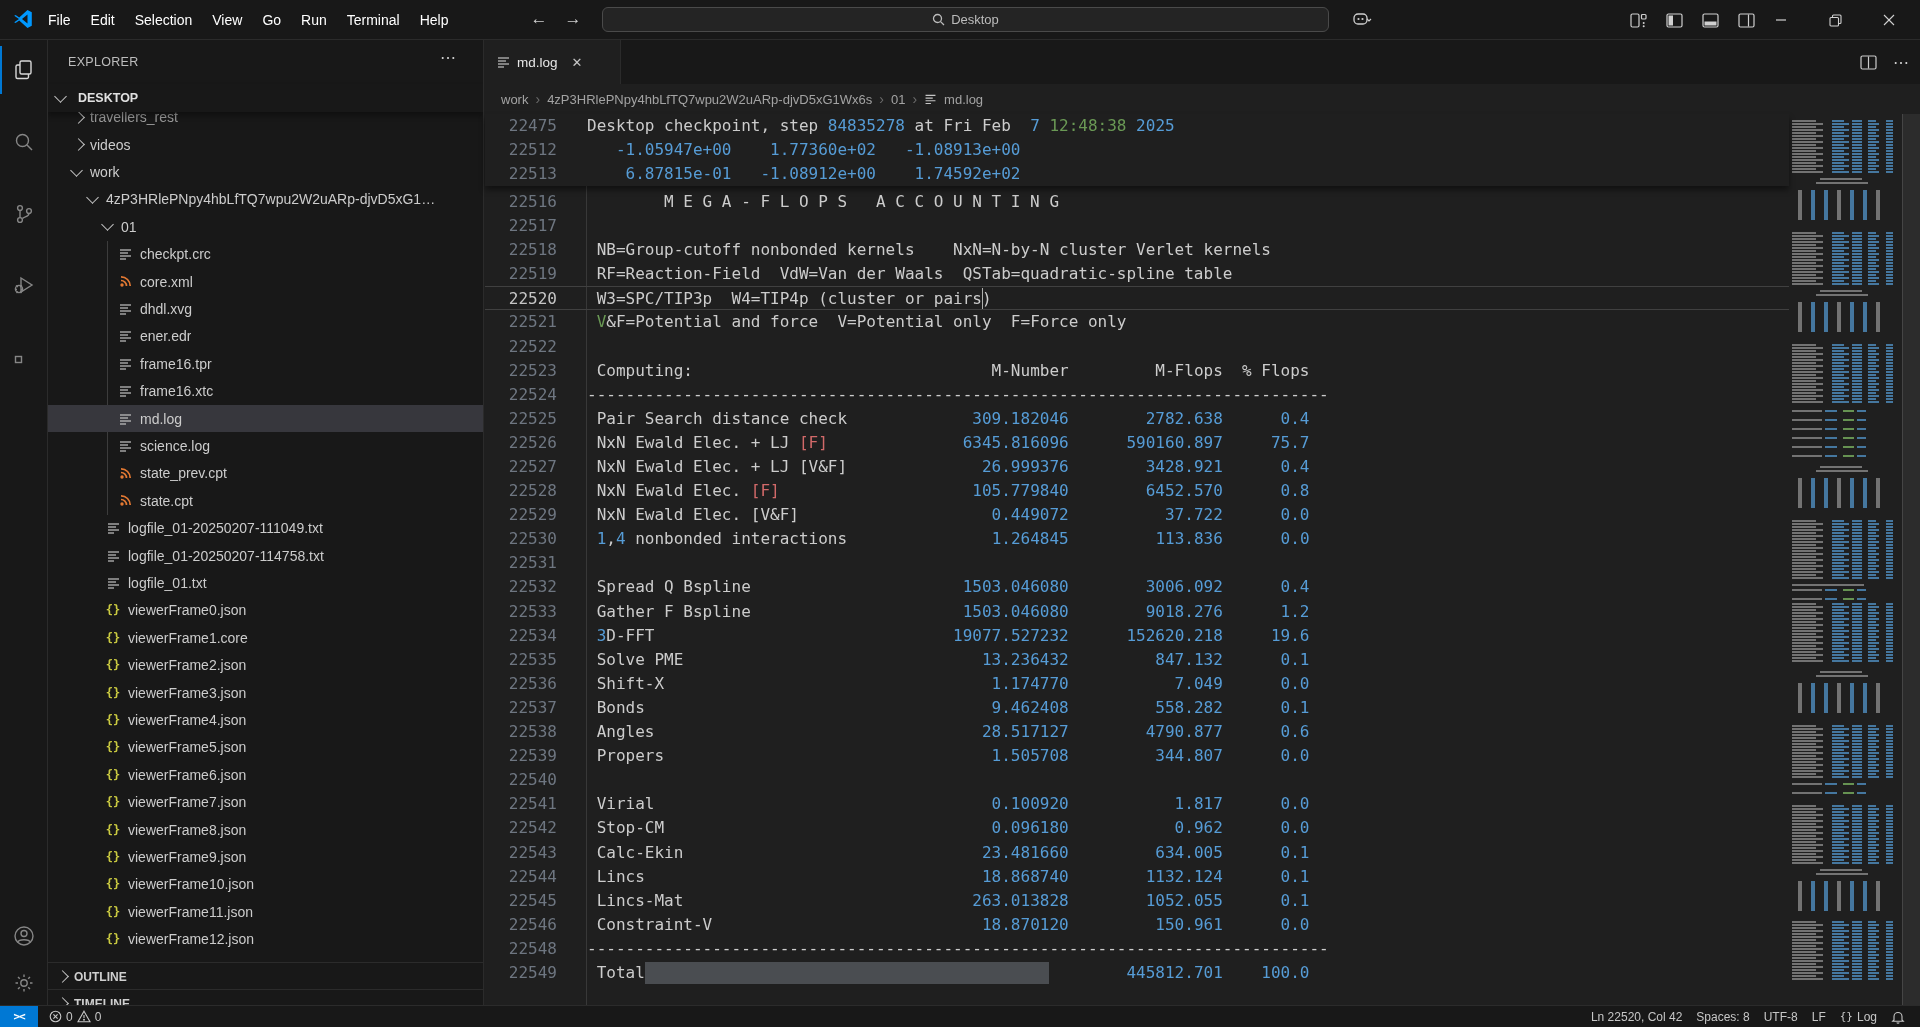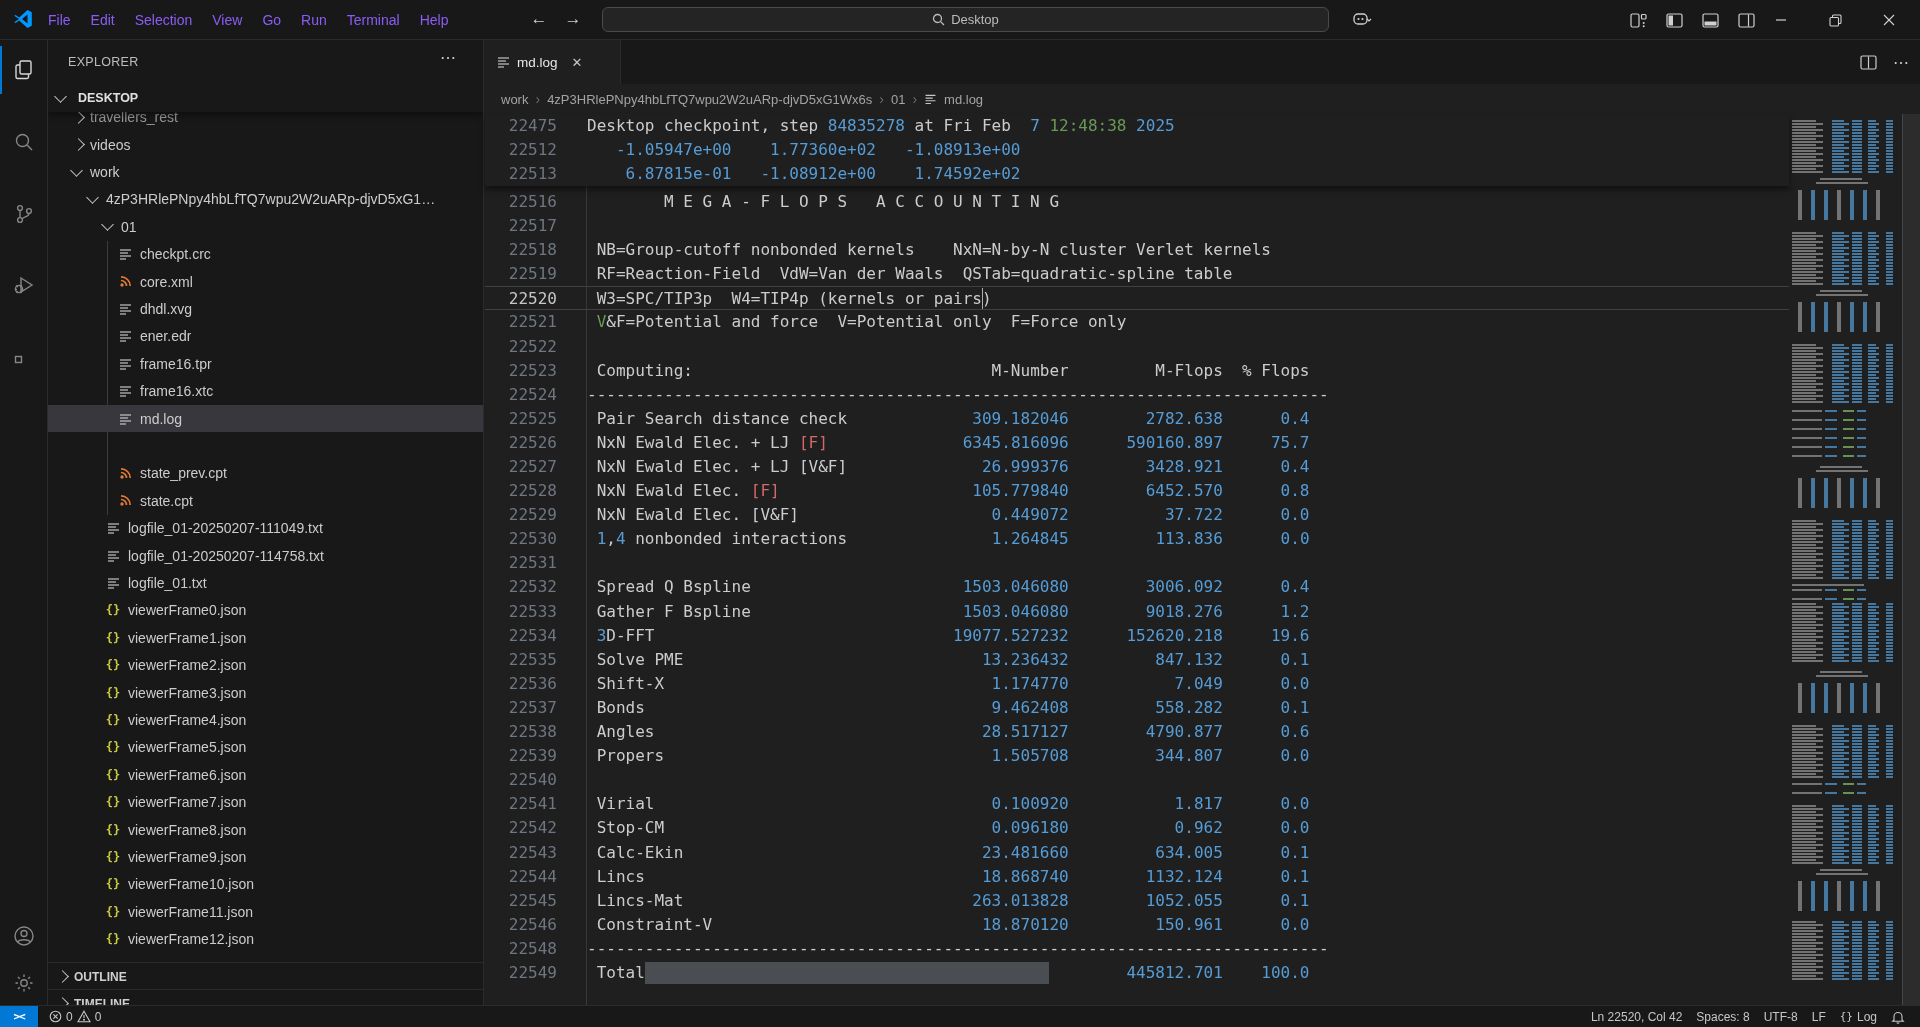--- a/index.html
+++ b/index.html
@@ -6,21 +6,21 @@
   body{width:1920px;height:1027px;position:relative;overflow:hidden;
        font-family:"Liberation Sans",sans-serif;color:#cccccc;
        -webkit-font-smoothing:antialiased;}
   svg{display:block;}
 
   
   #titlebar{position:absolute;left:0;top:0;width:1920px;height:40px;background:#181818;
             border-bottom:1px solid #2b2b2b;box-sizing:border-box;}
   #logo{position:absolute;left:13px;top:9px;}
   #menus{position:absolute;left:38px;top:0;height:40px;display:flex;align-items:center;}
-  .menu-item{padding:0 10px;font-size:14px;color:#8b5cf6;line-height:40px;cursor:default;}
+  .menu-item{padding:0 10px;font-size:14px;color:#ffffff;line-height:40px;cursor:default;}
   .navarrow{position:absolute;top:0;width:30px;height:40px;line-height:38px;text-align:center;
             font-size:17px;color:#cfcfcf;}
   #searchbox{position:absolute;left:602px;top:7px;width:727px;height:25px;background:#242424;
              border:1px solid #4a4a4a;border-radius:6px;display:flex;align-items:center;
              justify-content:center;gap:6px;color:#bcbcbc;font-size:13px;box-sizing:border-box;}
   .tb-icon{position:absolute;top:0;height:40px;display:flex;align-items:center;justify-content:center;}
   .winbtn{width:46px;}
   .winbtn svg{stroke:#d0d0d0;}
 
   
@@ -322,84 +322,95 @@
         <span class="ficon">
           <svg width="13" height="14" viewBox="0 0 13 14">
             <line x1="1" y1="3" x2="12" y2="3" stroke="#c5c5c5" stroke-width="1.2"></line>
             <line x1="1" y1="6" x2="9" y2="6" stroke="#c5c5c5" stroke-width="1.2"></line>
             <line x1="1" y1="9" x2="12" y2="9" stroke="#c5c5c5" stroke-width="1.2"></line>
             <line x1="1" y1="12" x2="7" y2="12" stroke="#c5c5c5" stroke-width="1.2"></line>
           </svg>
         </span>
         <span class="label">md.log</span>
       </div>
-      <div class="trow" style="top: 419.8px; padding-left: 69px;">
-        <span class="ficon">
-          <svg width="13" height="13" viewBox="0 0 13 13">
-            <circle cx="3" cy="10" r="1.7" fill="#e37933"></circle>
-            <path d="M2 5.5 A5.5 5.5 0 0 1 7.5 11" stroke="#e37933" stroke-width="1.7" fill="none"></path>
-            <path d="M2 1.8 A9.2 9.2 0 0 1 11.2 11" stroke="#e37933" stroke-width="1.7" fill="none"></path>
-          </svg>
-        </span>
-        <span class="label">state_prev.cpt</span>
-      </div>
-      <div class="trow" style="top: 447.2px; padding-left: 69px;">
-        <span class="ficon">
-          <svg width="13" height="13" viewBox="0 0 13 13">
-            <circle cx="3" cy="10" r="1.7" fill="#e37933"></circle>
-            <path d="M2 5.5 A5.5 5.5 0 0 1 7.5 11" stroke="#e37933" stroke-width="1.7" fill="none"></path>
-            <path d="M2 1.8 A9.2 9.2 0 0 1 11.2 11" stroke="#e37933" stroke-width="1.7" fill="none"></path>
-          </svg>
-        </span>
-        <span class="label">state.cpt</span>
-      </div>
-      <div class="trow" style="top: 474.6px; padding-left: 57px;">
+      <div class="trow" style="top: 392.4px; padding-left: 69px;">
         <span class="ficon">
           <svg width="13" height="14" viewBox="0 0 13 14">
             <line x1="1" y1="3" x2="12" y2="3" stroke="#c5c5c5" stroke-width="1.2"></line>
             <line x1="1" y1="6" x2="9" y2="6" stroke="#c5c5c5" stroke-width="1.2"></line>
             <line x1="1" y1="9" x2="12" y2="9" stroke="#c5c5c5" stroke-width="1.2"></line>
             <line x1="1" y1="12" x2="7" y2="12" stroke="#c5c5c5" stroke-width="1.2"></line>
           </svg>
         </span>
-        <span class="label">logfile_01-20250207-111049.txt</span>
-      </div>
-      <div class="trow" style="top: 502px; padding-left: 57px;">
+        <span class="label">science.log</span>
+      </div>
+      <div class="trow" style="top: 419.8px; padding-left: 69px;">
+        <span class="ficon">
+          <svg width="13" height="13" viewBox="0 0 13 13">
+            <circle cx="3" cy="10" r="1.7" fill="#e37933"></circle>
+            <path d="M2 5.5 A5.5 5.5 0 0 1 7.5 11" stroke="#e37933" stroke-width="1.7" fill="none"></path>
+            <path d="M2 1.8 A9.2 9.2 0 0 1 11.2 11" stroke="#e37933" stroke-width="1.7" fill="none"></path>
+          </svg>
+        </span>
+        <span class="label">state_prev.cpt</span>
+      </div>
+      <div class="trow" style="top: 447.2px; padding-left: 69px;">
+        <span class="ficon">
+          <svg width="13" height="13" viewBox="0 0 13 13">
+            <circle cx="3" cy="10" r="1.7" fill="#e37933"></circle>
+            <path d="M2 5.5 A5.5 5.5 0 0 1 7.5 11" stroke="#e37933" stroke-width="1.7" fill="none"></path>
+            <path d="M2 1.8 A9.2 9.2 0 0 1 11.2 11" stroke="#e37933" stroke-width="1.7" fill="none"></path>
+          </svg>
+        </span>
+        <span class="label">state.cpt</span>
+      </div>
+      <div class="trow" style="top: 474.6px; padding-left: 57px;">
         <span class="ficon">
           <svg width="13" height="14" viewBox="0 0 13 14">
             <line x1="1" y1="3" x2="12" y2="3" stroke="#c5c5c5" stroke-width="1.2"></line>
             <line x1="1" y1="6" x2="9" y2="6" stroke="#c5c5c5" stroke-width="1.2"></line>
             <line x1="1" y1="9" x2="12" y2="9" stroke="#c5c5c5" stroke-width="1.2"></line>
             <line x1="1" y1="12" x2="7" y2="12" stroke="#c5c5c5" stroke-width="1.2"></line>
           </svg>
         </span>
-        <span class="label">logfile_01-20250207-114758.txt</span>
-      </div>
-      <div class="trow" style="top: 529.4px; padding-left: 57px;">
+        <span class="label">logfile_01-20250207-111049.txt</span>
+      </div>
+      <div class="trow" style="top: 502px; padding-left: 57px;">
         <span class="ficon">
           <svg width="13" height="14" viewBox="0 0 13 14">
             <line x1="1" y1="3" x2="12" y2="3" stroke="#c5c5c5" stroke-width="1.2"></line>
             <line x1="1" y1="6" x2="9" y2="6" stroke="#c5c5c5" stroke-width="1.2"></line>
             <line x1="1" y1="9" x2="12" y2="9" stroke="#c5c5c5" stroke-width="1.2"></line>
             <line x1="1" y1="12" x2="7" y2="12" stroke="#c5c5c5" stroke-width="1.2"></line>
           </svg>
         </span>
+        <span class="label">logfile_01-20250207-114758.txt</span>
+      </div>
+      <div class="trow" style="top: 529.4px; padding-left: 57px;">
+        <span class="ficon">
+          <svg width="13" height="14" viewBox="0 0 13 14">
+            <line x1="1" y1="3" x2="12" y2="3" stroke="#c5c5c5" stroke-width="1.2"></line>
+            <line x1="1" y1="6" x2="9" y2="6" stroke="#c5c5c5" stroke-width="1.2"></line>
+            <line x1="1" y1="9" x2="12" y2="9" stroke="#c5c5c5" stroke-width="1.2"></line>
+            <line x1="1" y1="12" x2="7" y2="12" stroke="#c5c5c5" stroke-width="1.2"></line>
+          </svg>
+        </span>
         <span class="label">logfile_01.txt</span>
       </div>
       <div class="trow" style="top: 556.8px; padding-left: 57px;">
         <span class="ficon">
           <span class="json-icon">{}</span>
         </span>
         <span class="label">viewerFrame0.json</span>
       </div>
       <div class="trow" style="top: 584.2px; padding-left: 57px;">
         <span class="ficon">
           <span class="json-icon">{}</span>
         </span>
-        <span class="label">viewerFrame1.json</span>
+        <span class="label">viewerFrame1.core</span>
       </div>
       <div class="trow" style="top: 611.6px; padding-left: 57px;">
         <span class="ficon">
           <span class="json-icon">{}</span>
         </span>
         <span class="label">viewerFrame2.json</span>
       </div>
       <div class="trow" style="top: 639px; padding-left: 57px;">
         <span class="ficon">
           <span class="json-icon">{}</span>
@@ -517,21 +528,21 @@
       <div class="crow"><span class="gut">22512</span><span class="txt"><span class="t">   </span><span class="n">-1.05947e+00</span><span class="t">    </span><span class="n">1.77360e+02</span><span class="t">   </span><span class="n">-1.08913e+00</span></span></div>
       <div class="crow"><span class="gut">22513</span><span class="txt"><span class="t">    </span><span class="n">6.87815e-01</span><span class="t">   </span><span class="n">-1.08912e+00</span><span class="t">    </span><span class="n">1.74592e+02</span></span></div>
     </div>
   <div id="viewport">
     <div id="code-guide"></div>
   <div style="position: absolute; left: 0px; top: 3.7px; right: 131px;">
         <div class="crow"><span class="gut">22516</span><span class="txt"><span class="t">        M E G A - F L O P S   A C C O U N T I N G</span></span></div>
         <div class="crow"><span class="gut">22517</span><span class="txt"></span></div>
         <div class="crow"><span class="gut">22518</span><span class="txt"><span class="t"> NB=Group-cutoff nonbonded kernels    NxN=N-by-N cluster Verlet kernels</span></span></div>
         <div class="crow"><span class="gut">22519</span><span class="txt"><span class="t"> RF=Reaction-Field  VdW=Van der Waals  QSTab=quadratic-spline table</span></span></div>
-        <div class="crow cur"><span class="gut">22520</span><span class="txt"><span class="t"> W3=SPC/TIP3p  W4=TIP4p (kernels or pairs)</span></span><div id="cursor" style="left: 496.83px; top: 1px;"></div></div>
+        <div class="crow cur"><span class="gut">22520</span><span class="txt"><span class="t"> W3=SPC/TIP3p  W4=TIP4p (cluster or pairs)</span></span><div id="cursor" style="left: 496.83px; top: 1px;"></div></div>
         <div class="crow"><span class="gut">22521</span><span class="txt"><span class="t"> </span><span class="g">V</span><span class="t">&amp;F=Potential and force  V=Potential only  F=Force only</span></span></div>
         <div class="crow"><span class="gut">22522</span><span class="txt"></span></div>
         <div class="crow"><span class="gut">22523</span><span class="txt"><span class="t"> </span><span class="t">Computing:</span><span class="t">                           </span><span class="t">    M-Number</span><span class="t">         M-Flops</span><span class="t">  % Flops</span></span></div>
         <div class="crow"><span class="gut">22524</span><span class="txt"><span class="t">-----------------------------------------------------------------------------</span></span></div>
         <div class="crow"><span class="gut">22525</span><span class="txt"><span class="t"> </span><span class="t">Pair Search distance check</span><span class="t">           </span><span class="n">  309.182046</span><span class="n">        2782.638</span><span class="n">      0.4</span></span></div>
         <div class="crow"><span class="gut">22526</span><span class="txt"><span class="t"> </span><span class="t">NxN Ewald Elec. + LJ </span><span class="o">[F]</span><span class="t">             </span><span class="n"> 6345.816096</span><span class="n">      590160.897</span><span class="n">     75.7</span></span></div>
         <div class="crow"><span class="gut">22527</span><span class="txt"><span class="t"> </span><span class="t">NxN Ewald Elec. + LJ [V&amp;F]</span><span class="t">           </span><span class="n">   26.999376</span><span class="n">        3428.921</span><span class="n">      0.4</span></span></div>
         <div class="crow"><span class="gut">22528</span><span class="txt"><span class="t"> </span><span class="t">NxN Ewald Elec. </span><span class="o">[F]</span><span class="t">                  </span><span class="n">  105.779840</span><span class="n">        6452.570</span><span class="n">      0.8</span></span></div>
         <div class="crow"><span class="gut">22529</span><span class="txt"><span class="t"> </span><span class="t">NxN Ewald Elec. [V&amp;F]</span><span class="t">                </span><span class="n">    0.449072</span><span class="n">          37.722</span><span class="n">      0.0</span></span></div>
         <div class="crow"><span class="gut">22530</span><span class="txt"><span class="t"> </span><span class="n">1</span><span class="t">,</span><span class="n">4</span><span class="t"> nonbonded interactions</span><span class="t">           </span><span class="n">    1.264845</span><span class="n">         113.836</span><span class="n">      0.0</span></span></div>

